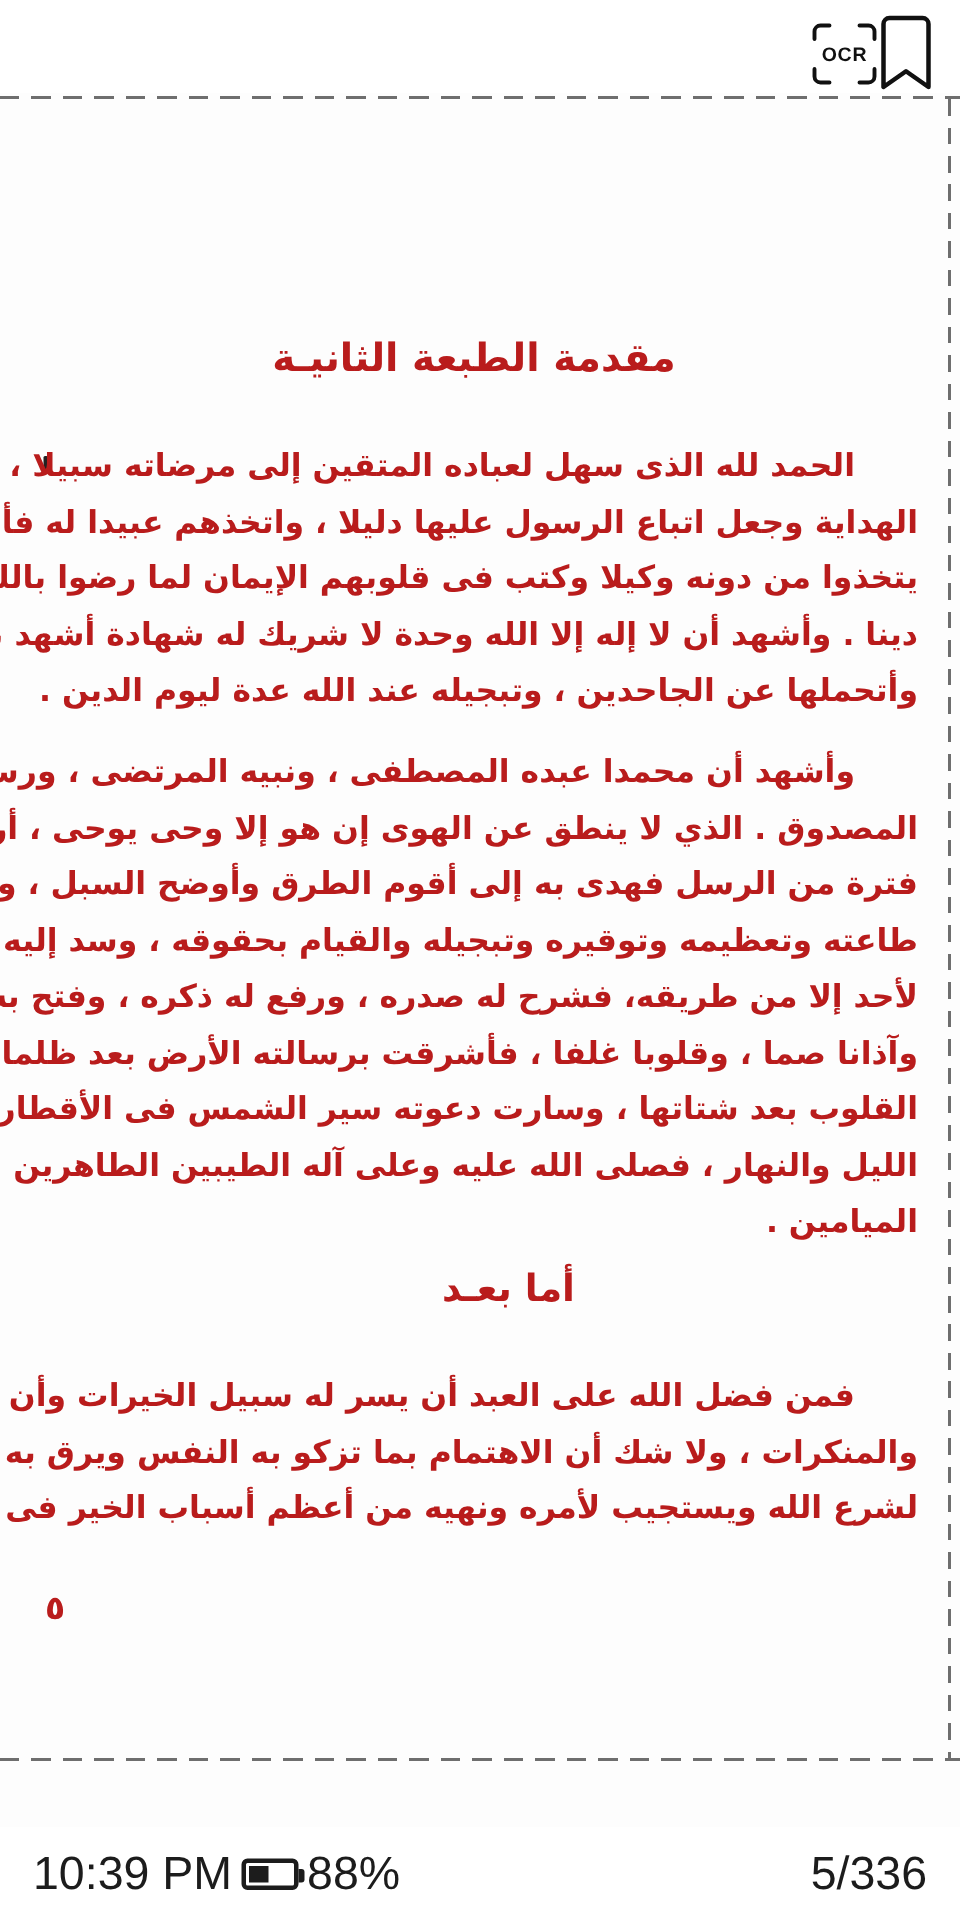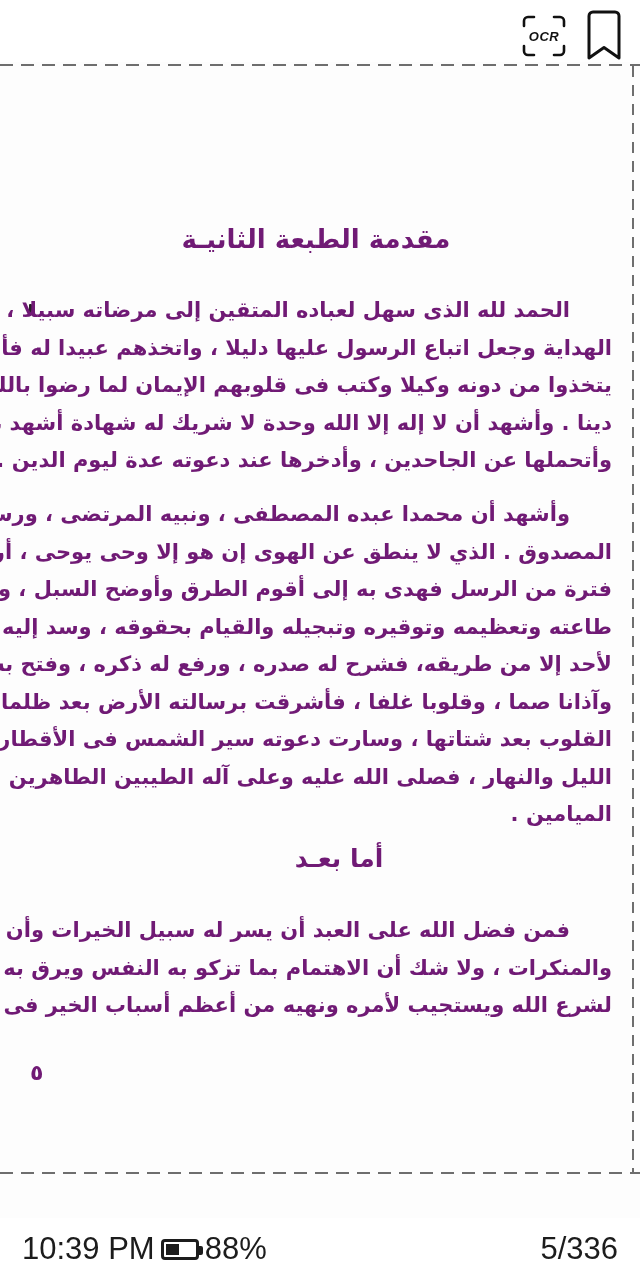--- a/index.html
+++ b/index.html
@@ -14,24 +14,23 @@
     width: 640px; height: 1280px;
     background: #fdfdfd;
   }
 
   
   .toolbar {
     position: absolute; top: 0; left: 0; right: 0; height: 62px;
     background: #ffffff;
   }
   .ocr-btn {
-    position: absolute; top: 13px; right: 72px;
+    position: absolute; top: 13px; right: 53px;
     width: 48px; height: 46px;
     cursor: pointer;
-    font-style: italic;
   }
   .ocr-btn svg { display: block; }
   .ocr-label {
     position: absolute; top: 50%; left: 50%;
     transform: translate(-50%, -50%);
     font-size: 13px; font-weight: bold; color: #111;
     letter-spacing: 0.5px;
     font-family: "Liberation Sans", sans-serif;
   }
   .bookmark-btn {
@@ -54,21 +53,21 @@
   .dash-v.right { left: 632px; }
 
   
   .page-surface {
     position: absolute; top: 66px; left: 0; width: 632px; height: 1106px;
     background: #fdfdfd;
   }
   .arabic {
     direction: rtl;
     font-family: "DejaVu Sans", sans-serif;
-    color: #701a75;
+    color: #b91c1c;
   }
   .page-title {
     position: absolute; top: 158px; left: 0; right: 0;
     text-align: center;
     font-size: 26px; font-weight: bold;
   }
   .para {
     position: absolute; left: 22px; right: 20px;
   }
   .para-1 { top: 226px; }
@@ -158,21 +157,21 @@
   <div class="page-surface">
     <div class="artifact"></div>
 
     <div class="page-title arabic">مقدمة الطبعة الثانيـة</div>
 
     <div class="para para-1 arabic">
         <div class="book-line">الحمد لله الذى سهل لعباده المتقين إلى مرضاته سبيلا ، وأوضح لهم طرق</div>
         <div class="book-line">الهداية وجعل اتباع الرسول عليها دليلا ، واتخذهم عبيدا له فأقروا له بالعبودية ولم</div>
         <div class="book-line">يتخذوا من دونه وكيلا وكتب فى قلوبهم الإيمان لما رضوا بالله ربا وبالإسلام</div>
         <div class="book-line">دينا . وأشهد أن لا إله إلا الله وحدة لا شريك له شهادة أشهد بها مع الشاهدين ،</div>
-        <div class="book-line last">وأتحملها عن الجاحدين ، وأدخرها عند دعوته عدة ليوم الدين .</div>
+        <div class="book-line last">وأتحملها عن الجاحدين ، وتبجيله عند الله عدة ليوم الدين .</div>
       </div>
 
     <div class="para para-2 arabic">
         <div class="book-line">وأشهد أن محمدا عبده المصطفى ، ونبيه المرتضى ، ورسوله الصادق</div>
         <div class="book-line">المصدوق . الذي لا ينطق عن الهوى إن هو إلا وحى يوحى ، أرسله على حين</div>
         <div class="book-line">فترة من الرسل فهدى به إلى أقوم الطرق وأوضح السبل ، وافترض على العباد</div>
         <div class="book-line">طاعته وتعظيمه وتوقيره وتبجيله والقيام بحقوقه ، وسد إليه جميع الطرق فلم يفتح</div>
         <div class="book-line">لأحد إلا من طريقه، فشرح له صدره ، ورفع له ذكره ، وفتح به أعينا عميا ،</div>
         <div class="book-line">وآذانا صما ، وقلوبا غلفا ، فأشرقت برسالته الأرض بعد ظلماتها ، وتألفت</div>
         <div class="book-line">القلوب بعد شتاتها ، وسارت دعوته سير الشمس فى الأقطار ، وبلغ دينه ما بلغ</div>

